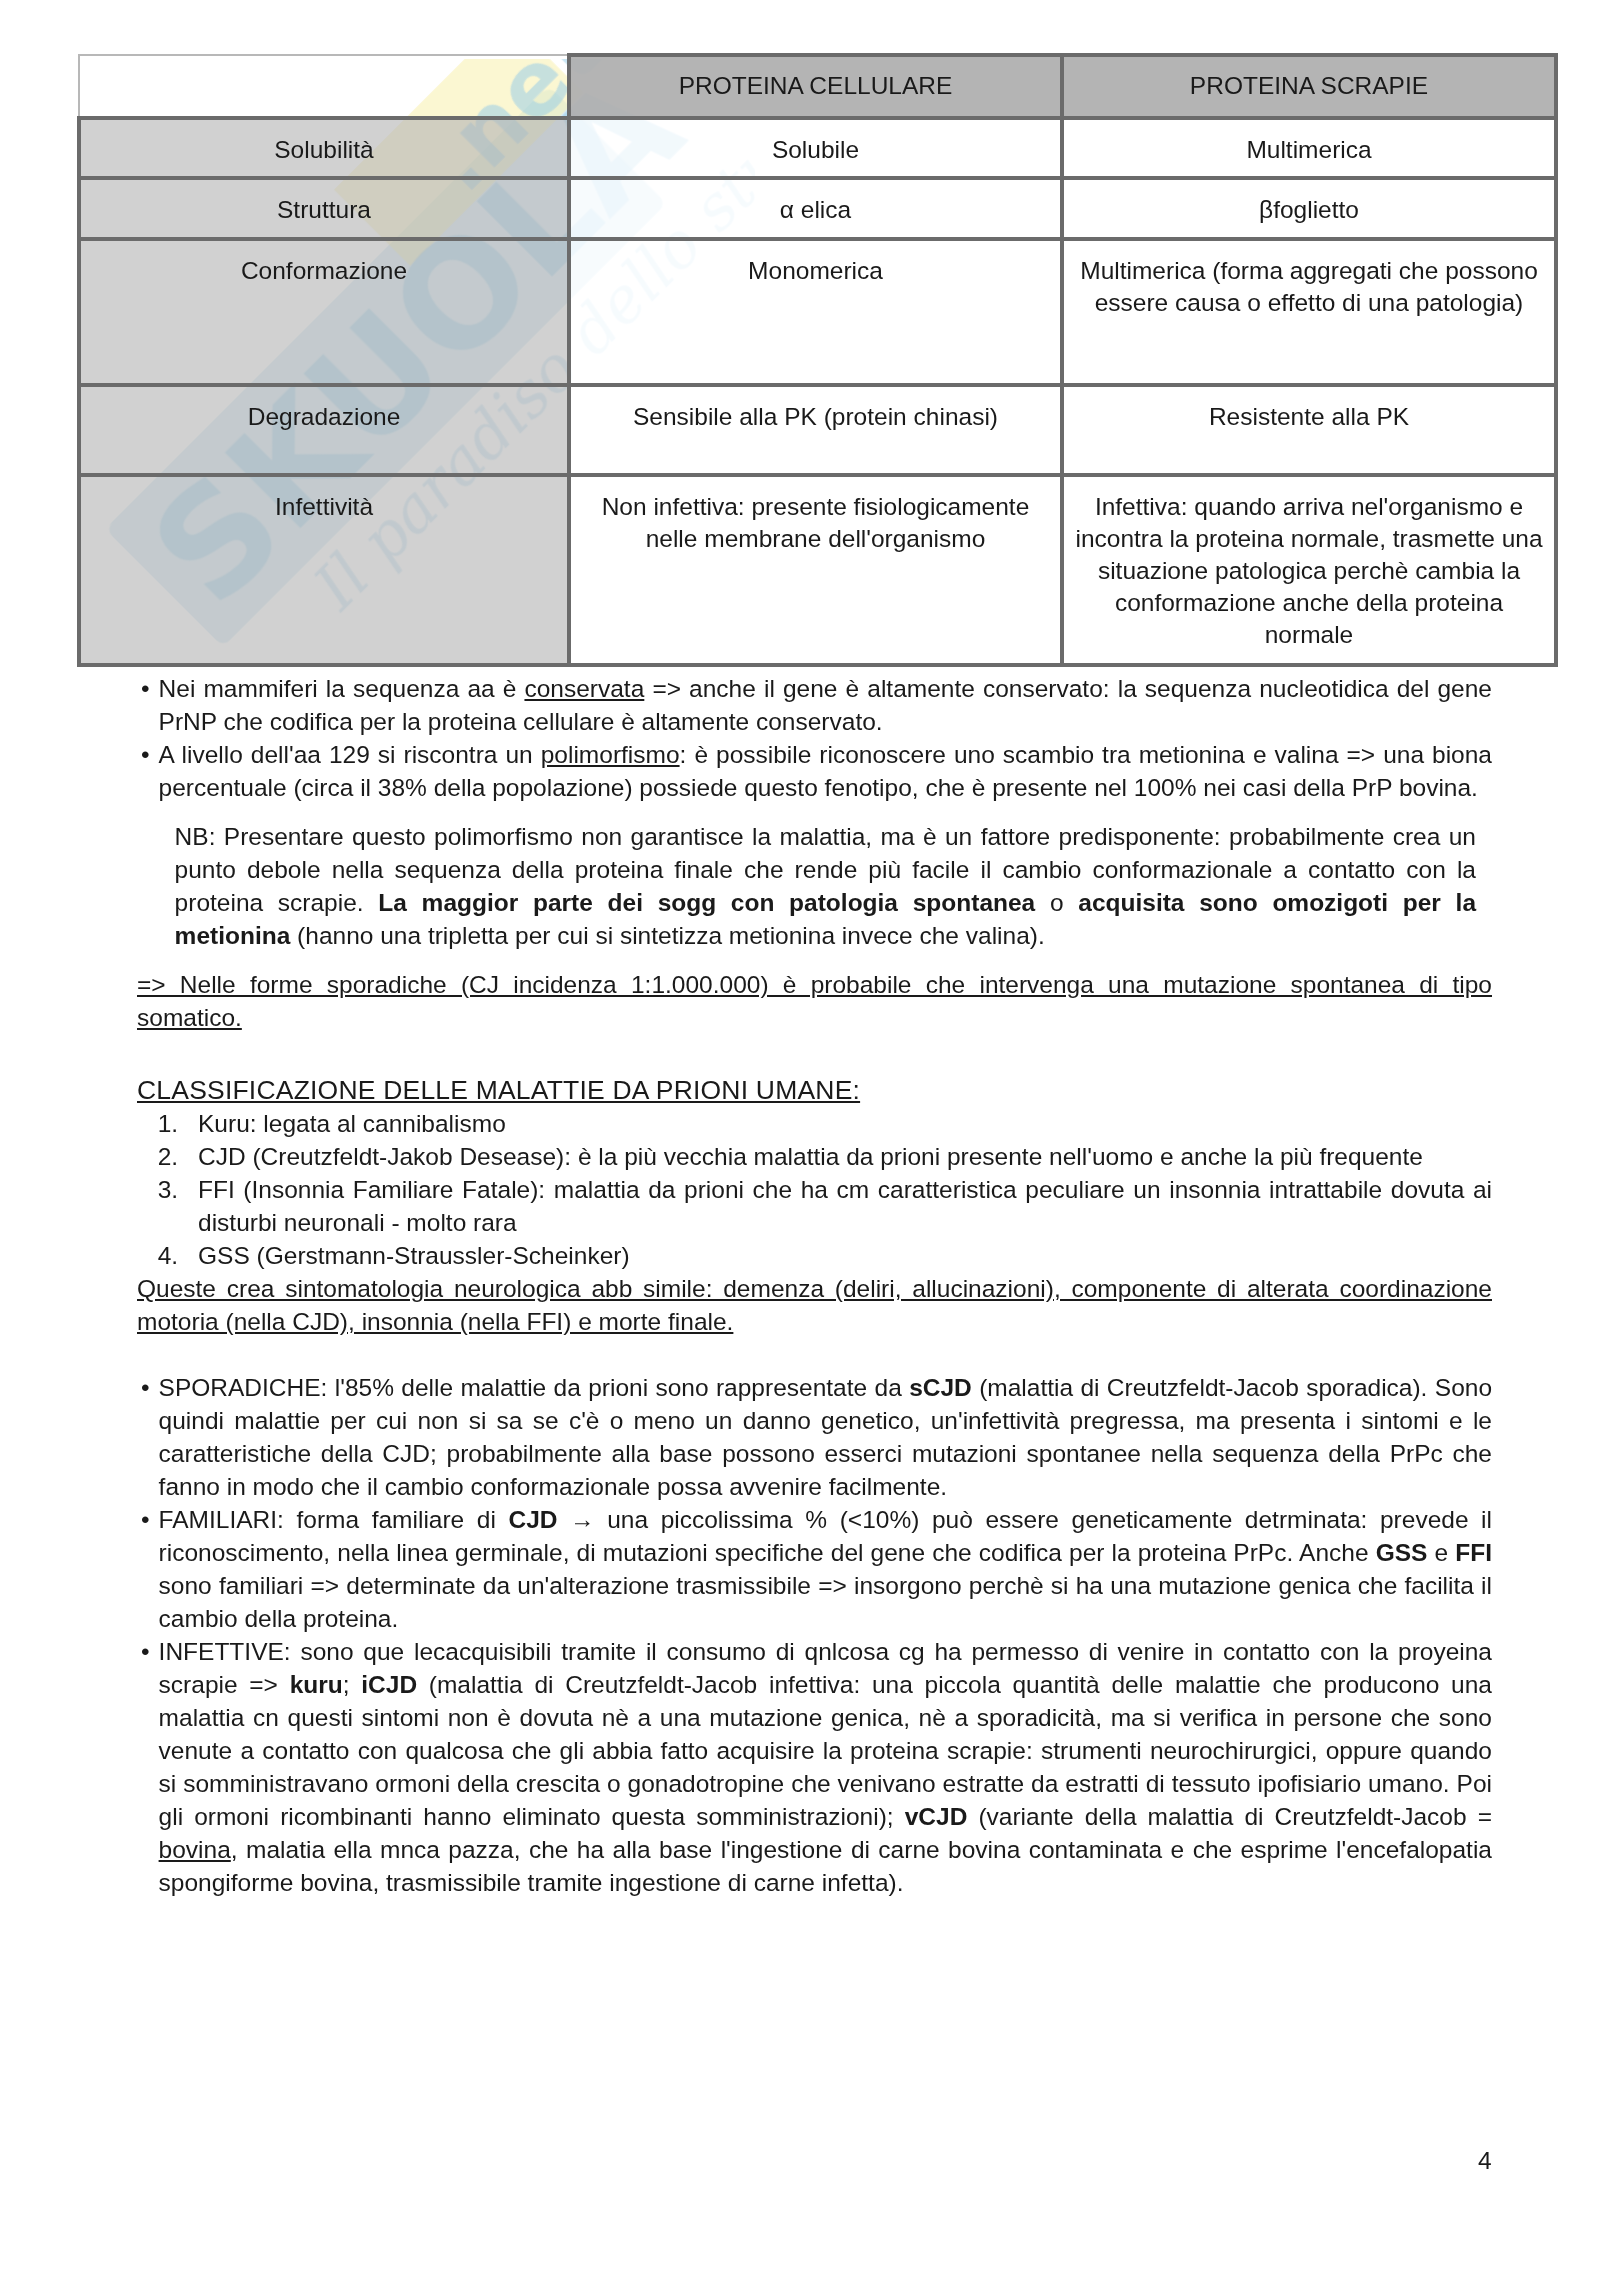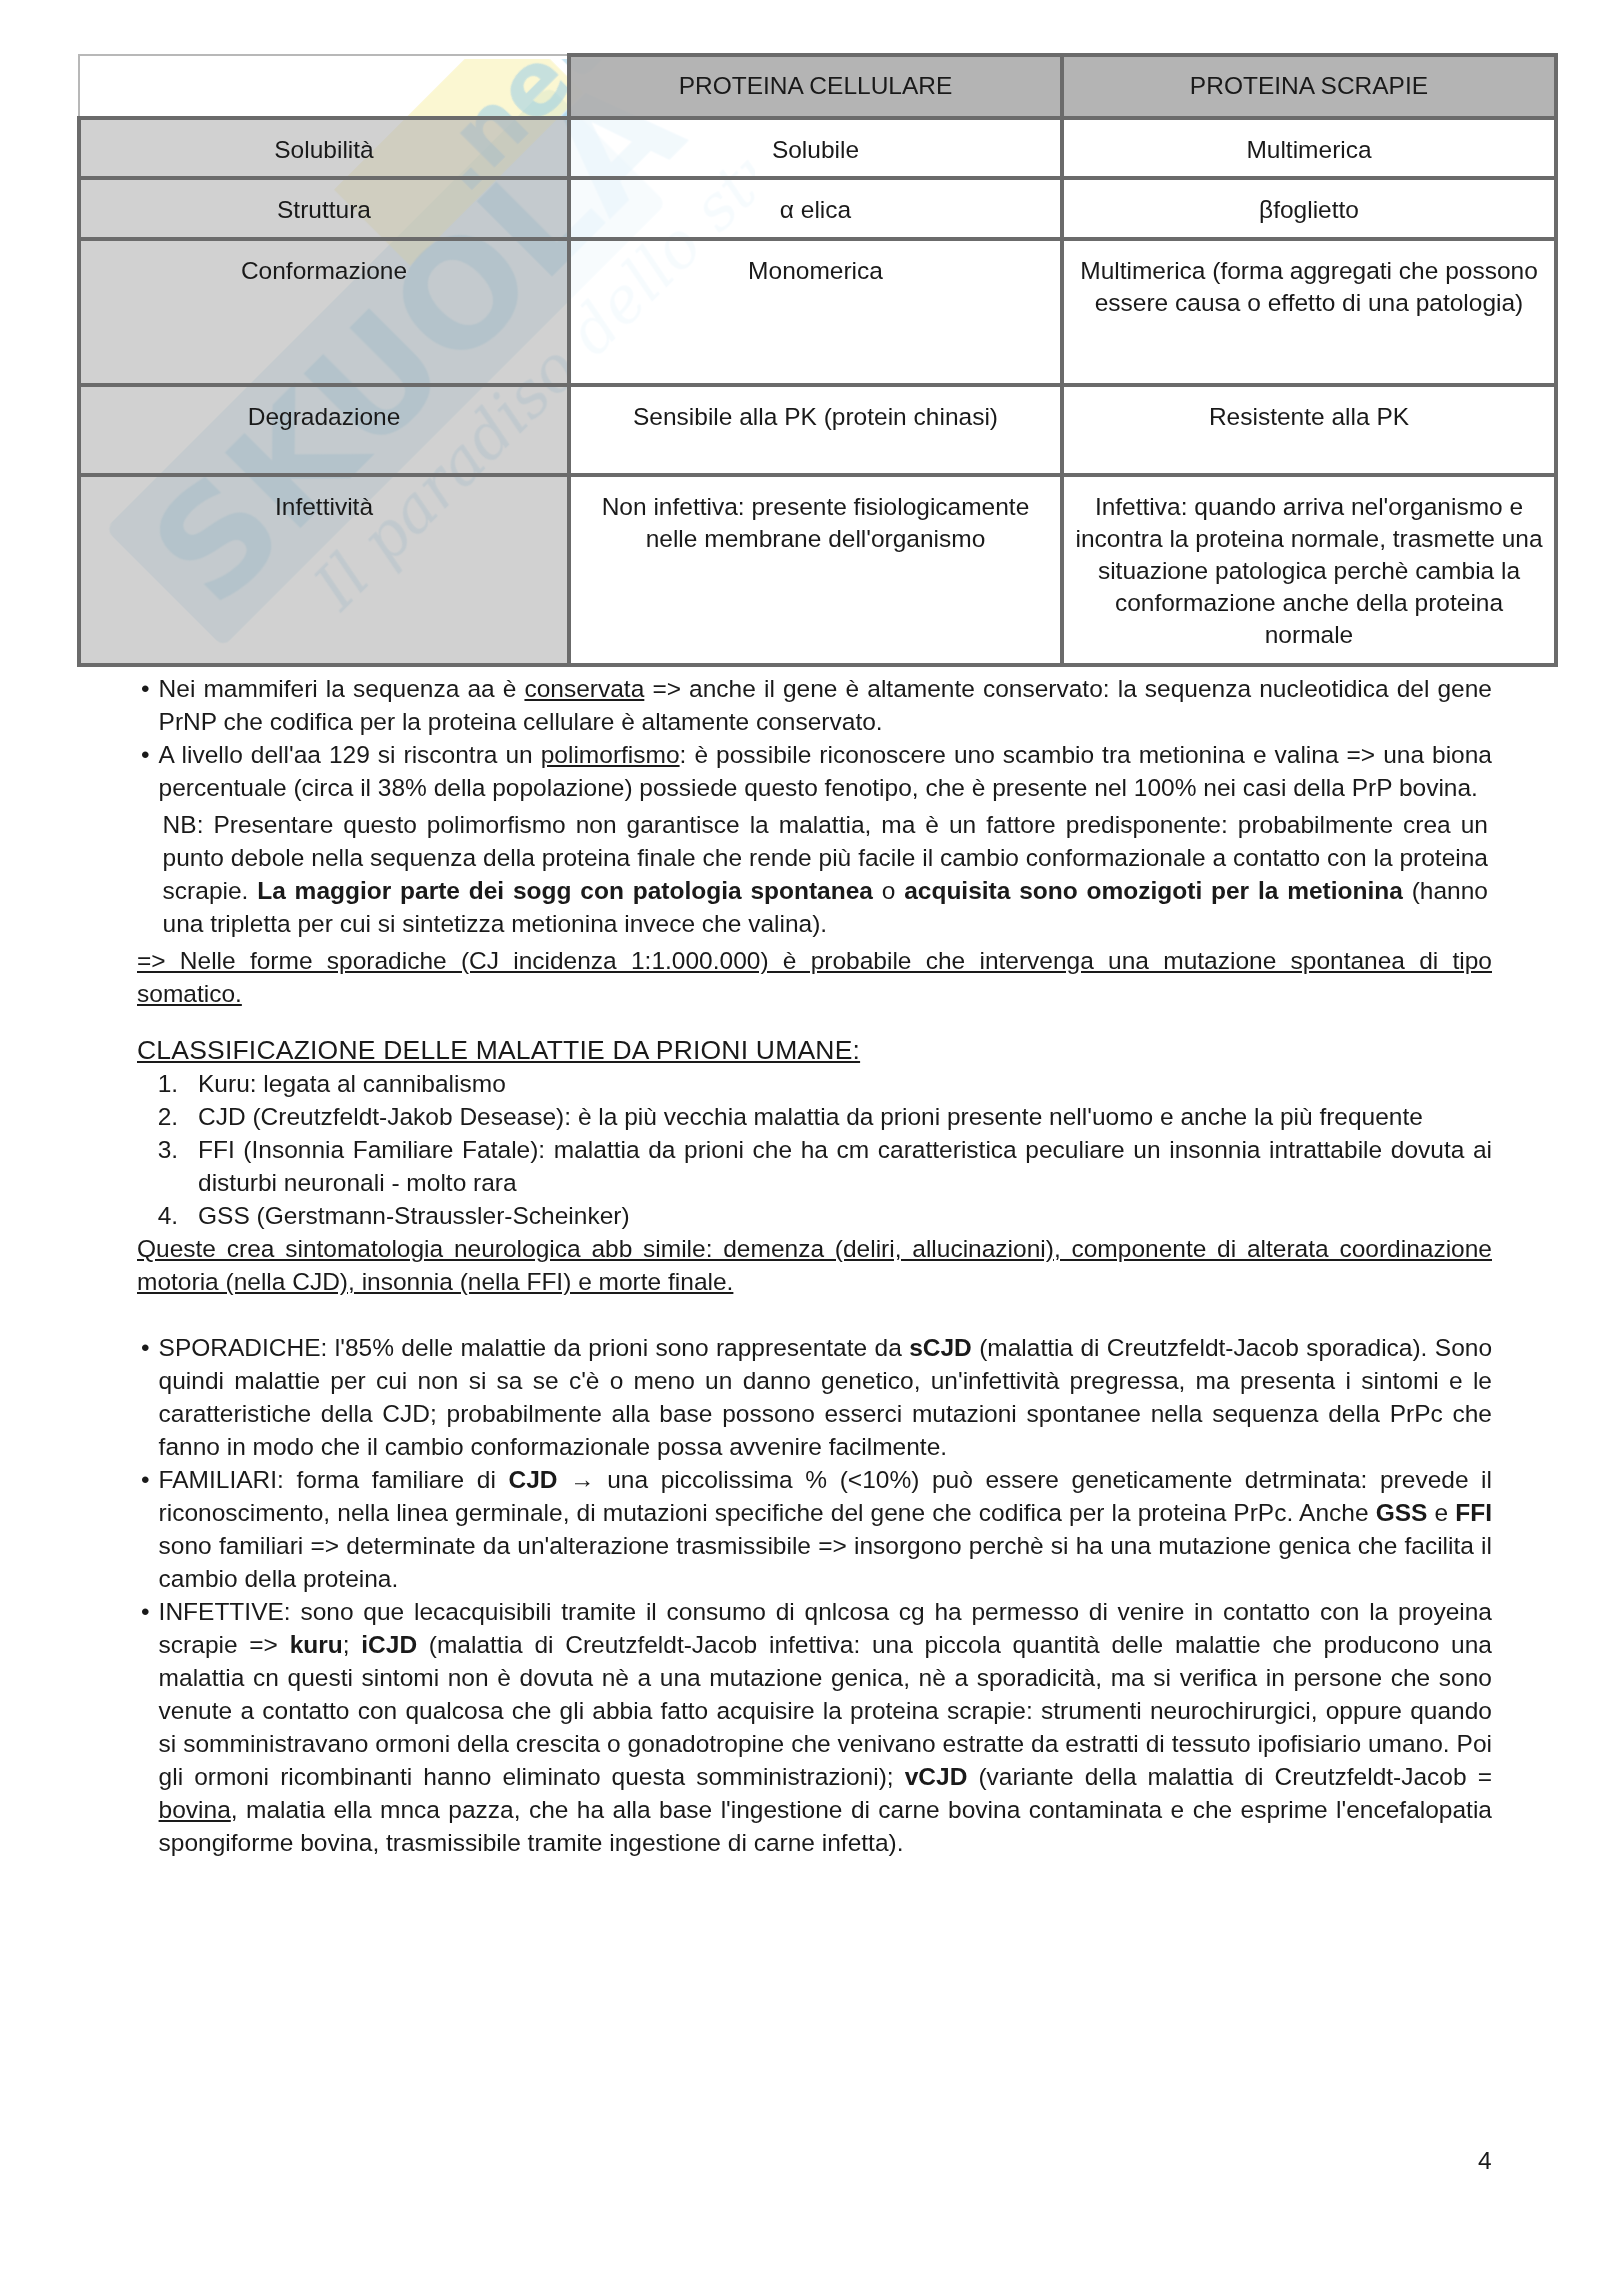--- a/index.html
+++ b/index.html
@@ -30,24 +30,24 @@
     .r-str td { height: 33px; }
     .r-conf td { height: 119px; }
     .r-deg td { height: 62px; }
     .r-inf td { height: 163px; }
 
     
     .body-text { position: absolute; left: 137px; top: 672px; width: 1355px; font-size: 24.5px; line-height: 33px; z-index: 1; }
     .p { margin: 0; text-align: justify; text-decoration: underline; }
     .bullet { position: relative; padding-left: 21.6px; text-align: justify; margin: 0; }
     .bullet .dot { position: absolute; left: 3.9px; top: 0; }
-    .indent { padding-left: 21.6px; text-align: justify; margin: 4px; }
+    .indent { padding-left: 21.6px; text-align: justify; margin: 16px; }
     .u { text-decoration: underline; }
     .b { font-weight: bold; }
-    .heading { margin-top: 24px; font-size: 26.5px; letter-spacing: 0.2px; }
+    .heading { margin-top: 40px; font-size: 26.5px; letter-spacing: 0.2px; }
     .ol { margin: 0; padding: 0; list-style: none; }
     .ol li { position: relative; padding-left: 61px; text-align: justify; }
     .ol li .num { position: absolute; left: 47px; width: 0; text-align: right; }
     .ol li .num span { position: absolute; right: 5.9px; }
     .gap { height: 33px; }
 
     .page-number { position: absolute; left: 1478px; top: 2147px; font-size: 24.5px; z-index: 1; }
   </style>
 </head>
 <body>

